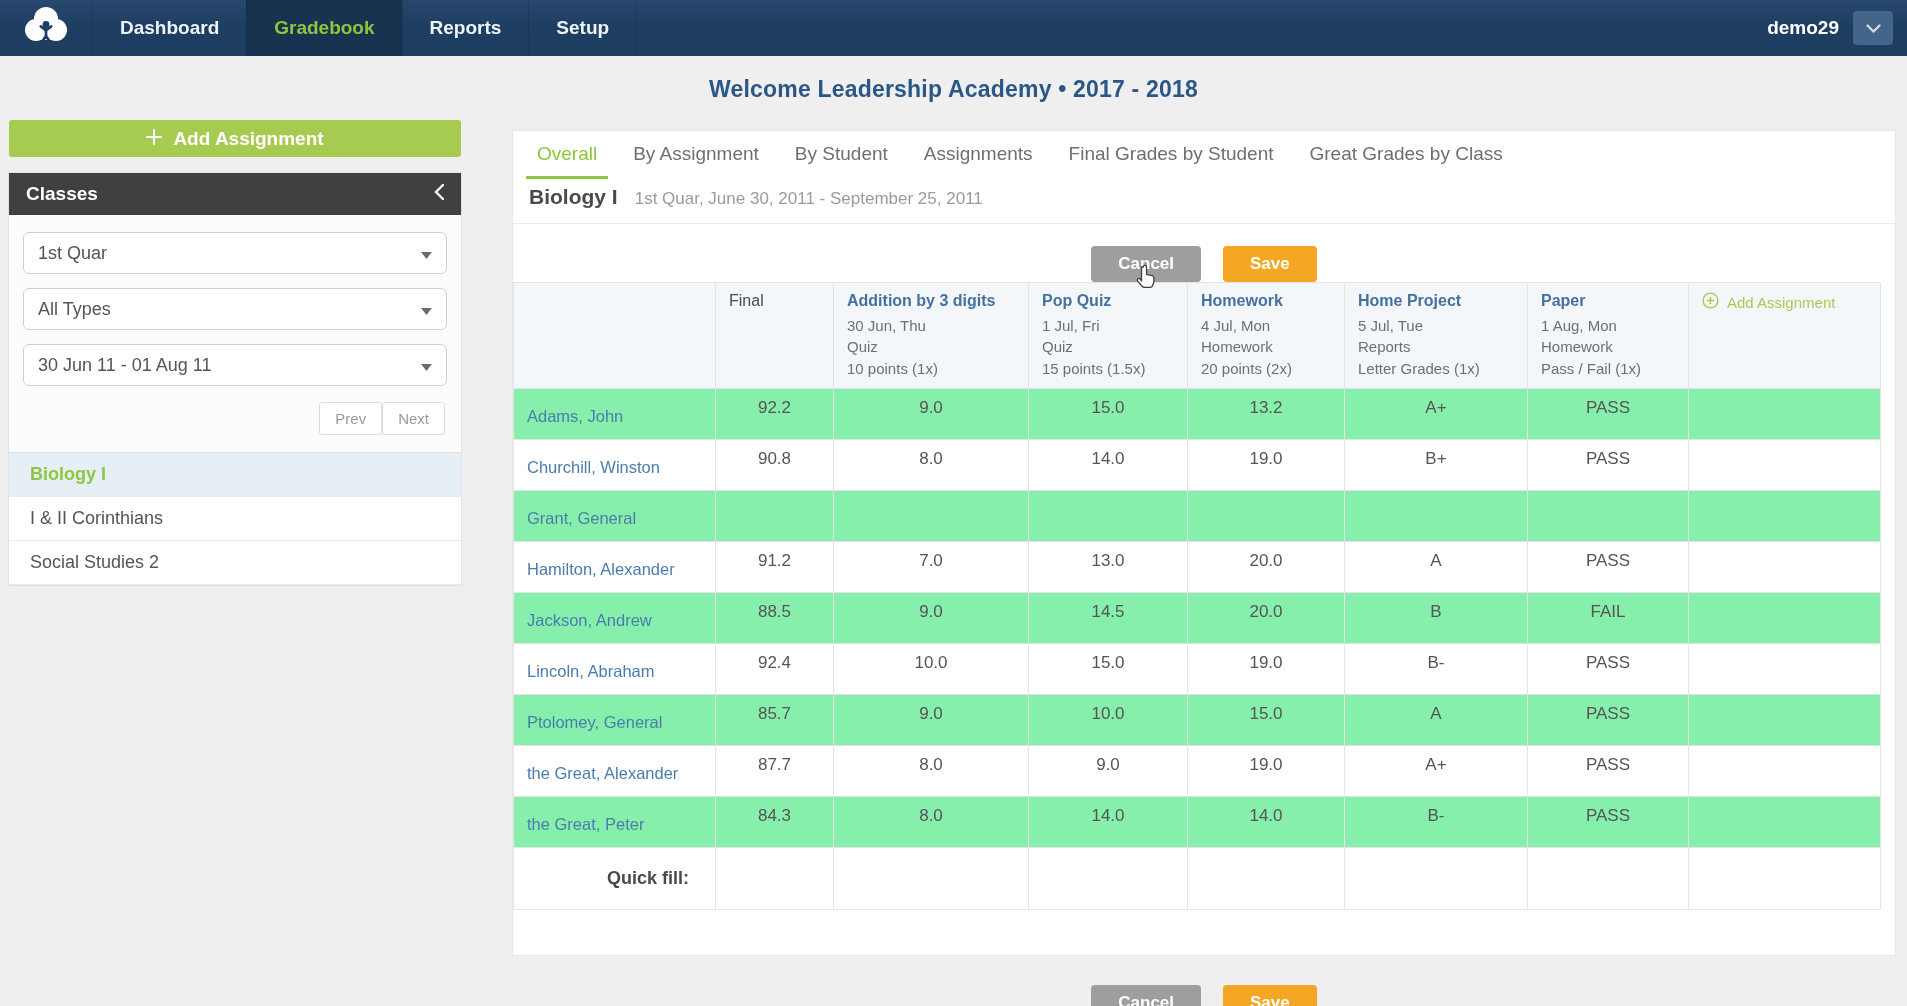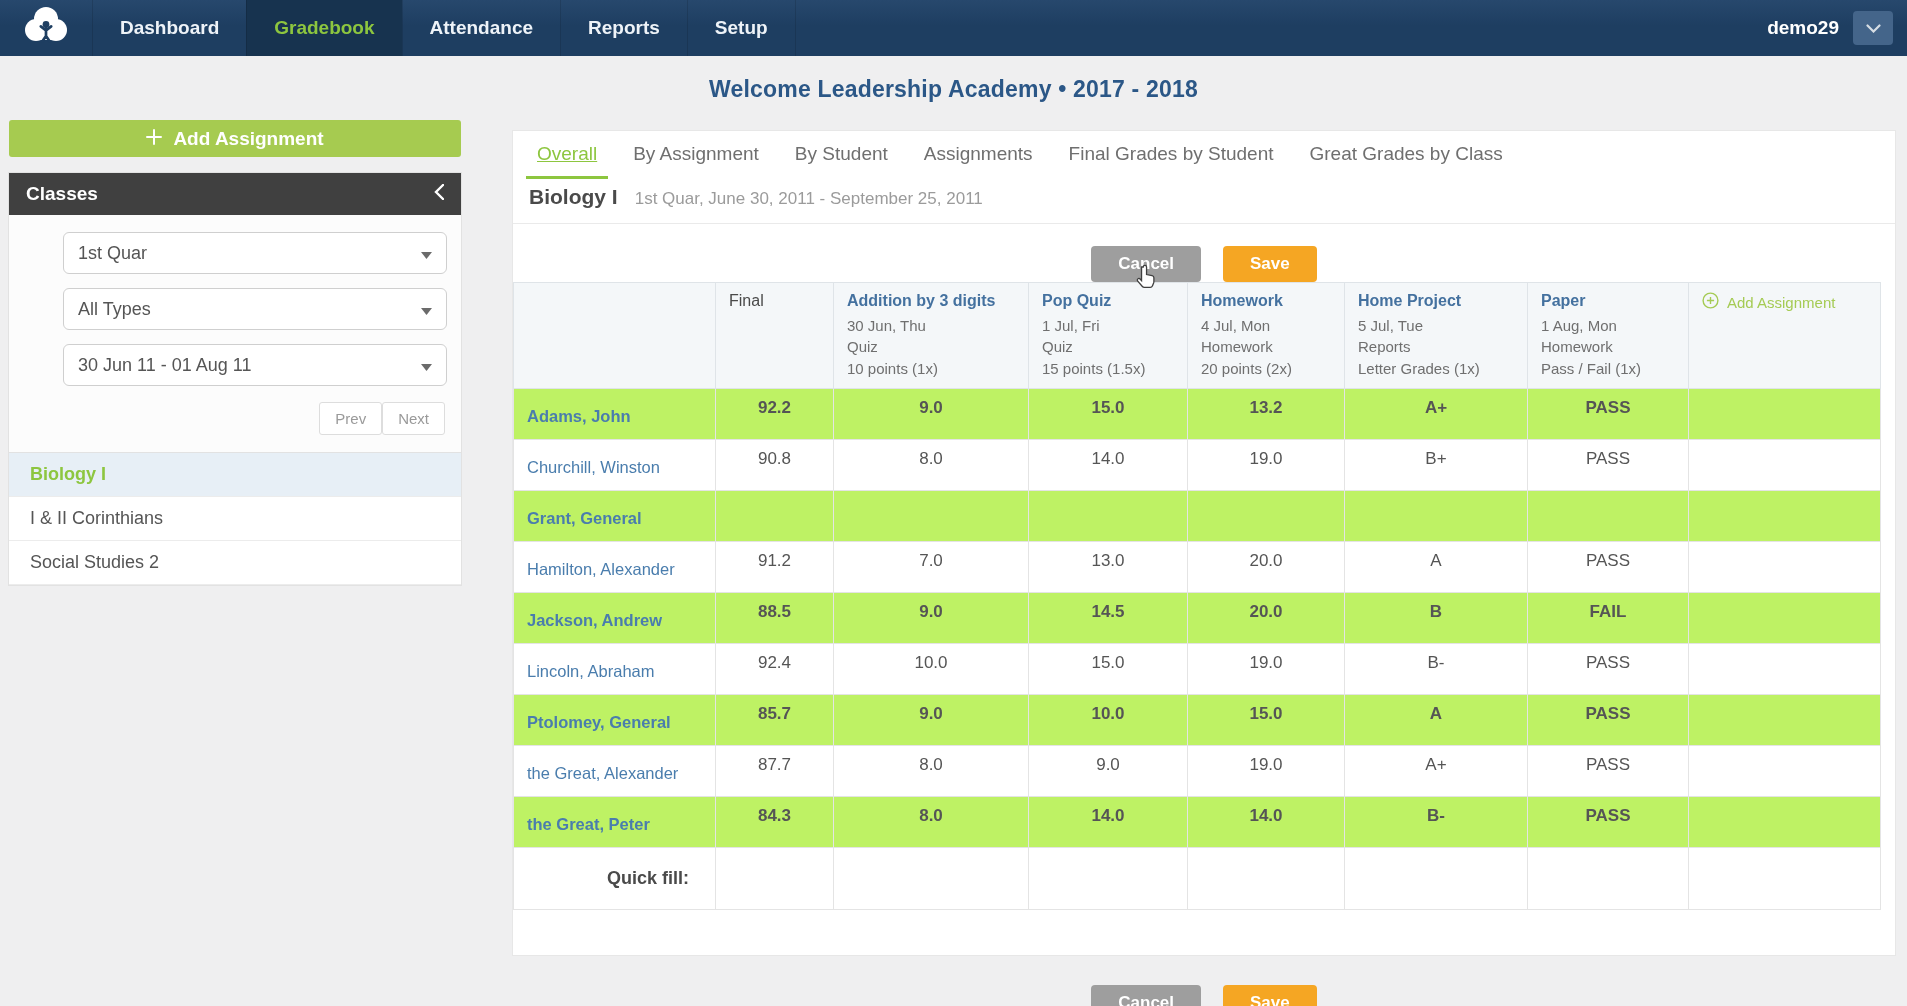--- a/index.html
+++ b/index.html
@@ -28,57 +28,57 @@
   .sidebar{position:absolute;left:9px;top:120px;width:452px;}
   .btn-add-assignment{height:37px;background:#a6cb50;border-radius:3px;color:#fff;font-size:19px;
             font-weight:bold;display:flex;align-items:center;justify-content:center;gap:11px;cursor:pointer;}
   .classes-panel{margin-top:16px;background:#fcfcfc;box-shadow:0 0 0 1px #e2e2e2;}
   .classes-header{height:42px;background:#404040;color:#fff;display:flex;align-items:center;
             justify-content:space-between;padding:0 17px;font-size:19px;font-weight:bold;}
   .collapse-btn{cursor:pointer;display:flex;align-items:center;}
   .classes-filters{padding:17px 14px 0;}
   .select{height:40px;background:#fff;border:1px solid #cfcfcf;border-radius:6px;display:flex;
             align-items:center;justify-content:space-between;padding:0 14px;font-size:18px;color:#555;
-            margin-bottom:14px;cursor:pointer;margin-left:40px;}
+            margin-bottom:14px;cursor:pointer;}
   .pager{display:flex;justify-content:flex-end;gap:0;padding:2px 16px 17px;}
   .pager-btn{border:1px solid #ddd;background:#fff;color:#9a9a9a;font-size:15px;
             padding:7px 15px;border-radius:3px;cursor:pointer;}
   .class-list{border-top:1px solid #e2e2e2;}
   .class-item{height:43px;display:flex;align-items:center;padding:0 21px;background:#fff;
             border-bottom:1px solid #ececec;color:#555;font-size:18px;cursor:pointer;}
   .class-item.selected{background:#e7eff6;color:#8dc63f;font-weight:bold;}
 
   
   .main-panel{position:absolute;left:512px;top:130px;width:1384px;height:826px;background:#fff;
             border:1px solid #e7e7e7;box-sizing:border-box;}
   .tabs{display:flex;padding:0 6px;height:48px;align-items:stretch;}
   .tab{display:flex;align-items:center;padding:0 11px;margin:0 7px;font-size:19px;color:#6f6f6f;
             border-bottom:3px solid transparent;cursor:pointer;white-space:nowrap;}
-  .tab.active{color:#8dc63f;border-bottom-color:#8dc63f;text-decoration:underline;}
+  .tab.active{color:#8dc63f;border-bottom-color:#8dc63f;}
   .class-heading{padding:6px 16px 14px;border-bottom:1px solid #eaeaea;display:flex;
             align-items:baseline;gap:17px;}
   .class-heading .ttl{font-size:21px;font-weight:bold;color:#4a4a4a;}
   .class-sub{font-size:17px;color:#9b9b9b;}
   .actions{display:flex;justify-content:center;gap:22px;margin-top:22px;}
   .btn{border:none;border-radius:4px;color:#fff;font-size:17px;font-weight:bold;
             padding:8px 27px;cursor:pointer;font-family:"Liberation Sans",sans-serif;}
   .btn-cancel{background:#9e9e9e;}
   .btn-save{background:#f5a623;}
 
   
   .grade-table{border-collapse:collapse;width:1367px;table-layout:fixed;}
   .grade-table th{background:#f4f7f9;border:1px solid #dfe4e8;vertical-align:top;text-align:left;
             padding:9px 13px;font-weight:normal;}
   .th-title{color:#44719f;font-weight:bold;font-size:16px;margin-bottom:5px;cursor:pointer;}
   .th-final{color:#4a4a4a;font-size:16px;}
   .th-meta{color:#6f6f6f;font-size:15px;line-height:1.42;}
   .add-link{display:flex;align-items:center;gap:8px;color:#a5cb54;font-size:15px;cursor:pointer;}
   .grade-table td{border:1px solid #e4e4e4;font-size:17px;color:#555;background:#fff;}
   .grade-table tr{height:51px;}
-  tr.striped td{background:#bef264;font-weight:bold;}
+  tr.striped td{background:#86efac;}
   td.name{vertical-align:bottom;padding:10px 13px 12px;}
   td.name .link{color:#4a7dad;font-size:16.5px;cursor:pointer;}
   td.val{text-align:center;vertical-align:top;padding-top:9px;}
   tr.quick{height:62px;}
   tr.quick td{background:#fff;}
   td.quick-label{text-align:right;vertical-align:middle;font-weight:bold;color:#4a4a4a;
             font-size:18px;padding-right:26px;}
 
   .bottom-actions{position:absolute;top:985px;left:512px;width:1384px;display:flex;
             justify-content:center;gap:22px;}
@@ -98,21 +98,20 @@
           <circle cx="34" cy="25" r="11" fill="#fff"></circle>
           <rect x="9" y="21" width="30" height="14" rx="7" fill="#fff"></rect>
           <circle cx="24" cy="19.5" r="3.4" fill="#1e3e61"></circle>
           <path d="M24 23 L24 31 M24 25.5 L18.8 21.4 M24 25.5 L29.2 21.4 M24 31 L20.2 36.5 M24 31 L27.8 36.5" stroke="#1e3e61" stroke-width="2.7" fill="none" stroke-linecap="round"></path>
         </svg>
       </span>
     </div>
     <div class="nav-items">
         <div class="nav-item">Dashboard</div>
         <div class="nav-item active">Gradebook</div>
-        <div class="nav-item">Attendance</div>
         <div class="nav-item">Reports</div>
         <div class="nav-item">Setup</div>
       </div>
     <div class="nav-spacer"></div>
     <div class="nav-user">demo29</div>
     <div class="nav-caret-btn">
       <span>
         <svg width="15" height="9" viewBox="0 0 15 9">
           <path d="M1.5 1.5 L7.5 7.5 L13.5 1.5" stroke="#d7dee5" stroke-width="2.2" fill="none" stroke-linecap="round"></path>
         </svg>

